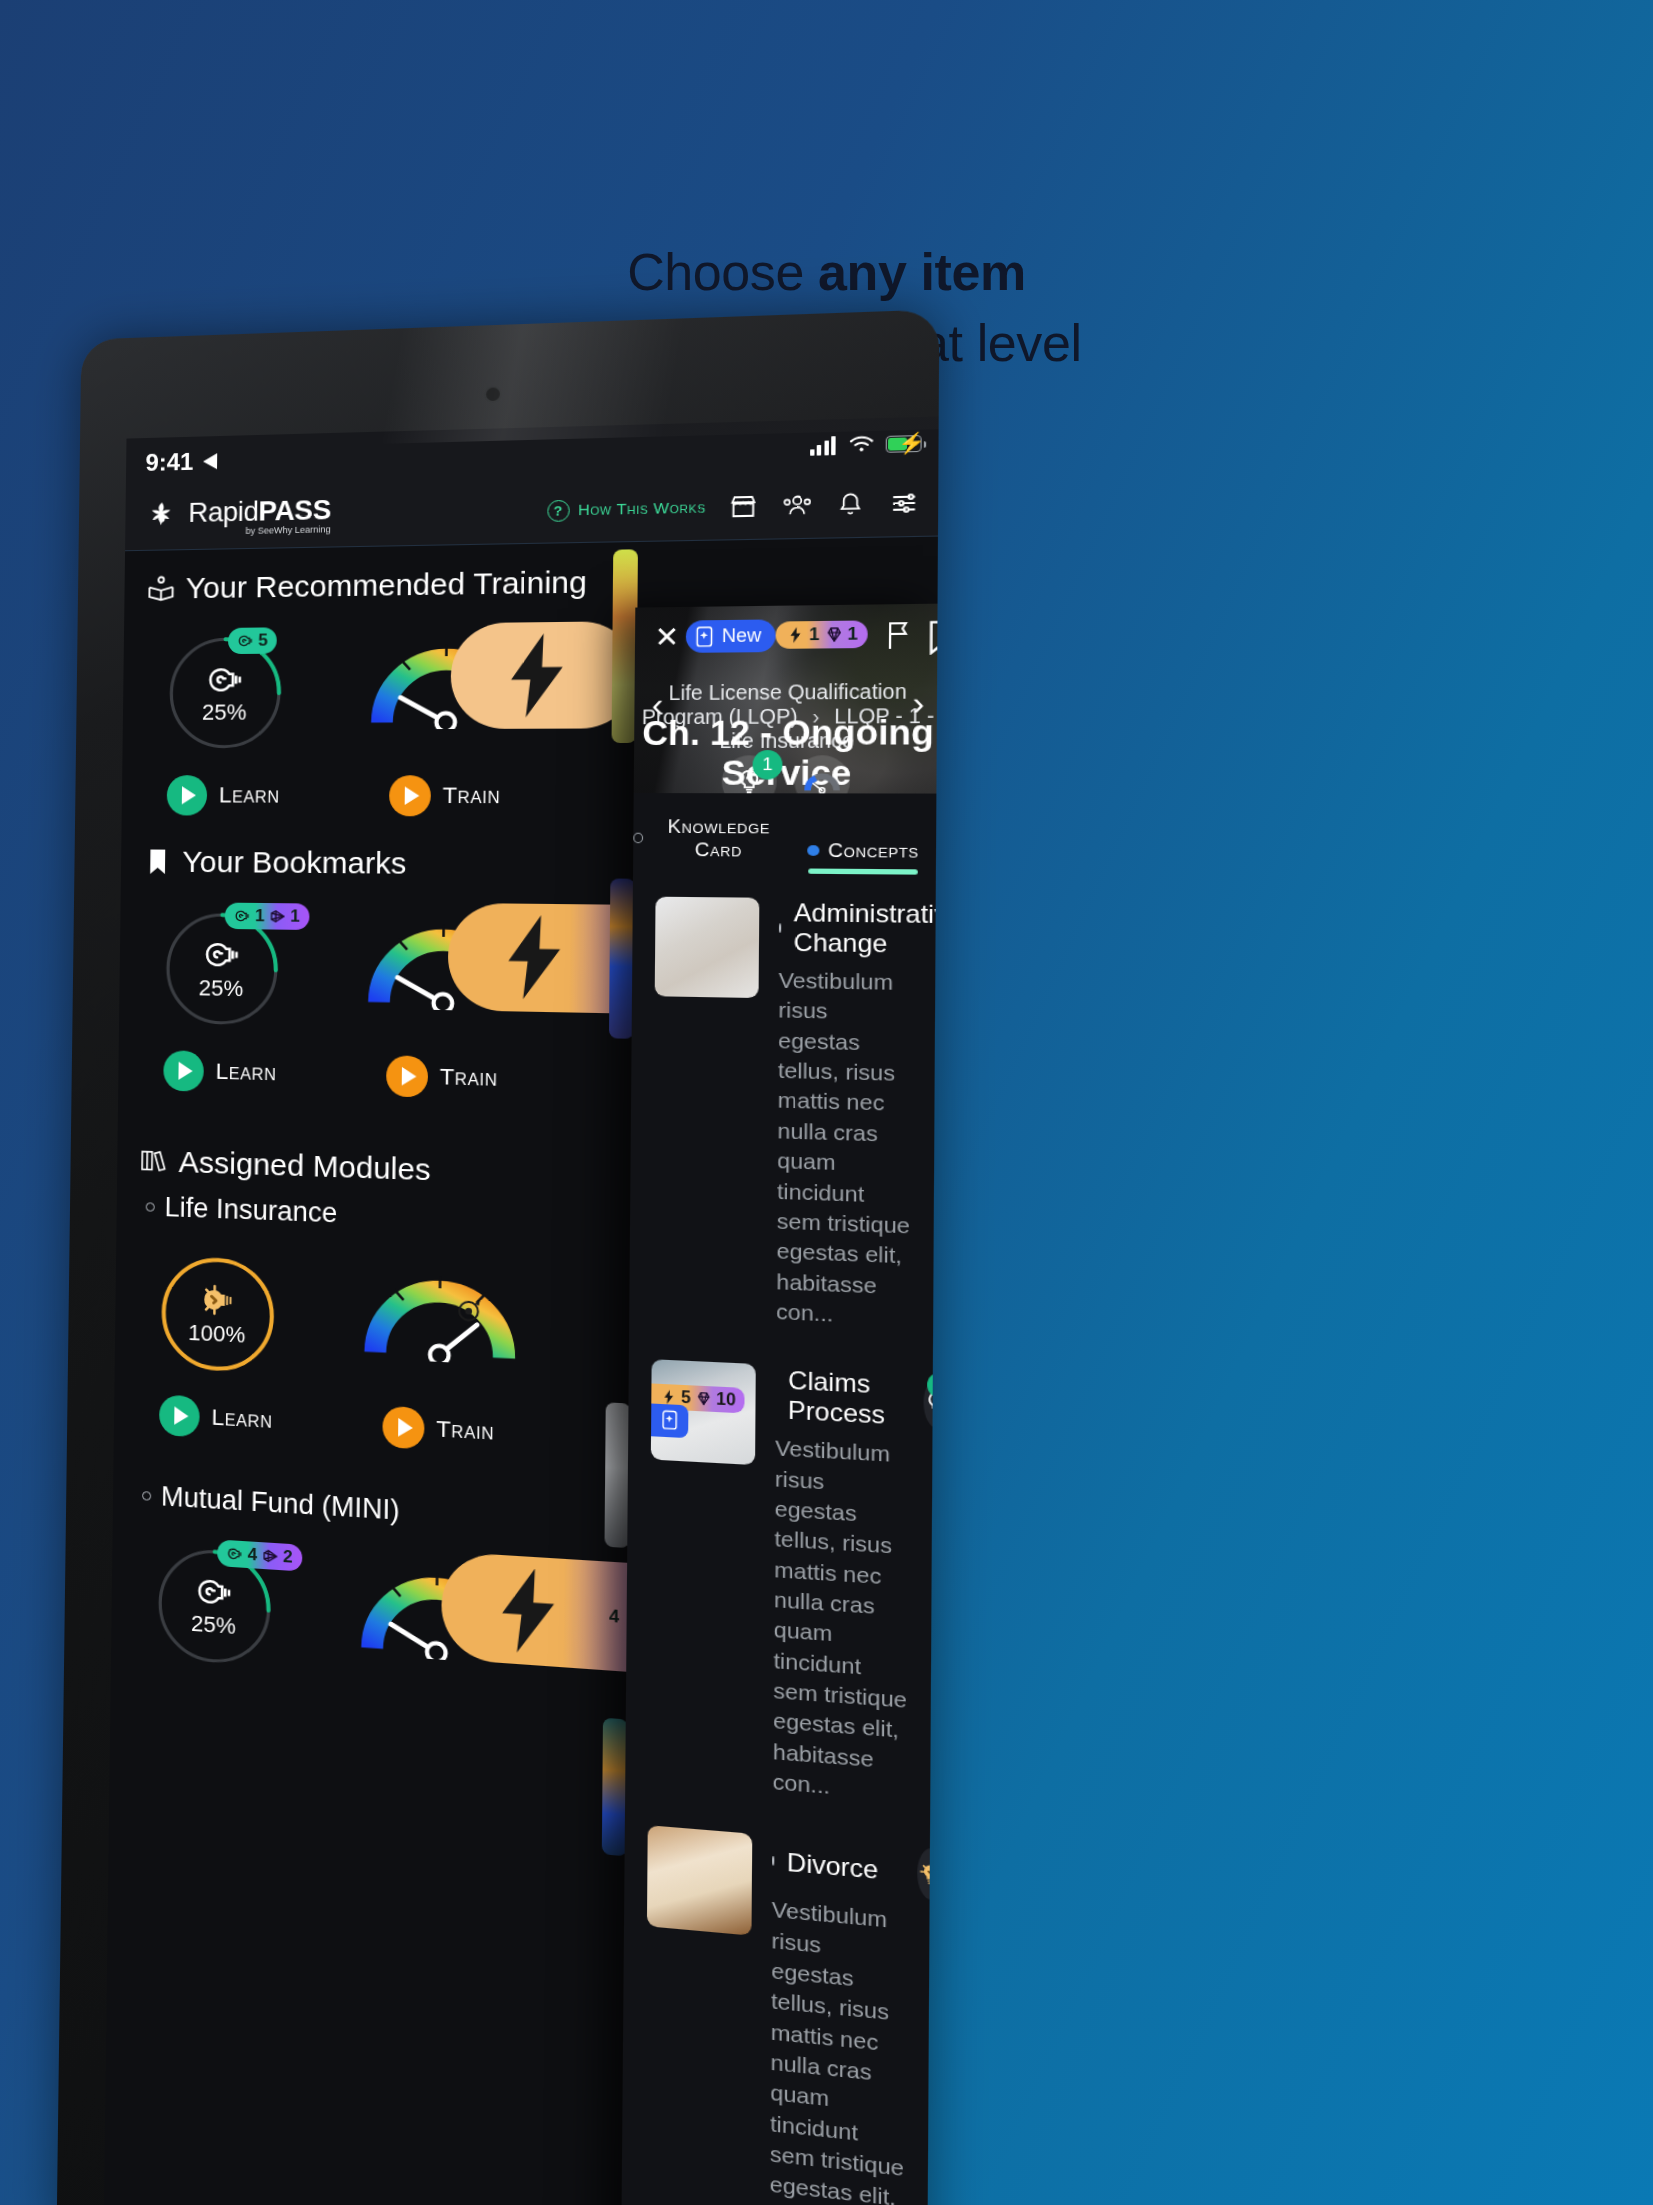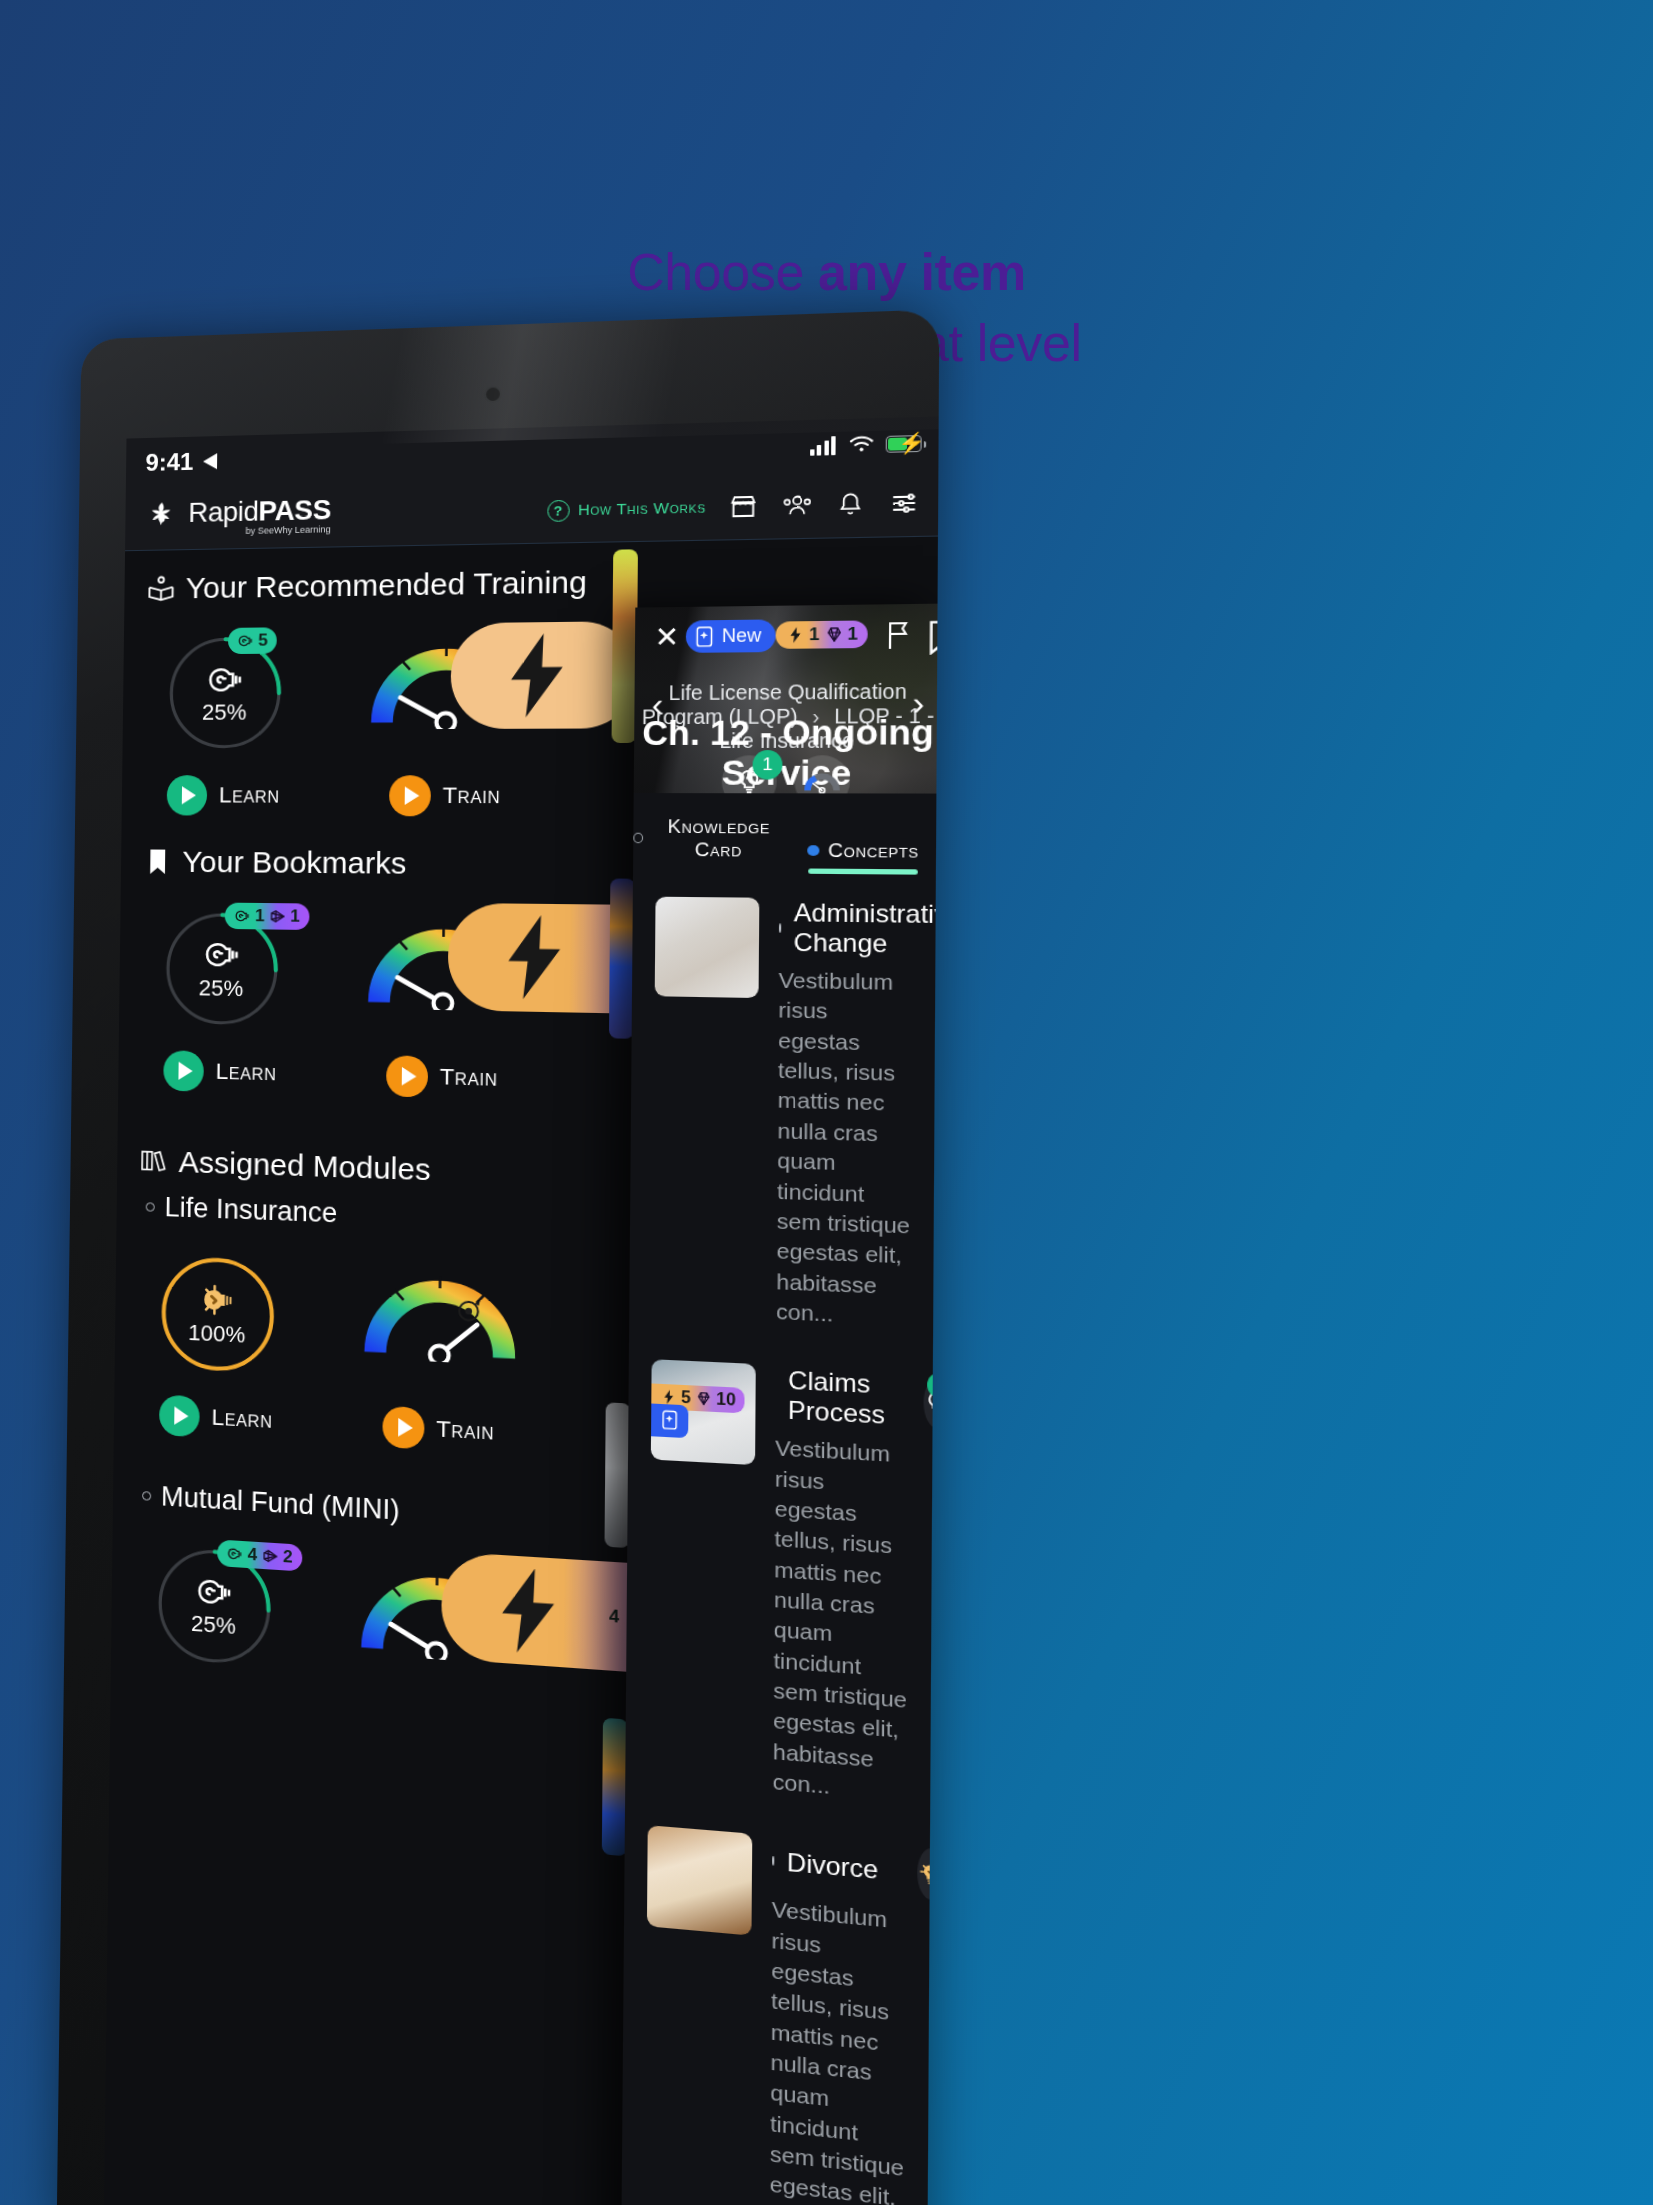--- a/index.html
+++ b/index.html
@@ -6,21 +6,21 @@
   html,body { width:1653px; height:2205px; }
   body {
     font-family: "Liberation Sans", sans-serif;
     background: linear-gradient(115deg, #1b3f74 0%, #1a4c86 35%, #0e6ea3 70%, #0a79b4 100%);
     overflow:hidden; position:relative;
   }
 
   
   .headline {
     position:absolute; left:0; right:0; top:242px;
-    text-align:center; color:#4c1d95;
+    text-align:center; color:#0f172a;
     font-size:52px; line-height:1.18; font-weight:400;
     letter-spacing:-0.4px;
   }
   .headline b { font-weight:700; }
   .headline .l2 { display:block; margin-top:9.7px; }
 
   
   .tablet {
     position:absolute; left:74px; top:337px; width:815px; height:1881px;
     background: linear-gradient(160deg,#2c2e31 0%,#1a1b1d 18%, #141516 40%, #0e0f10 100%);

